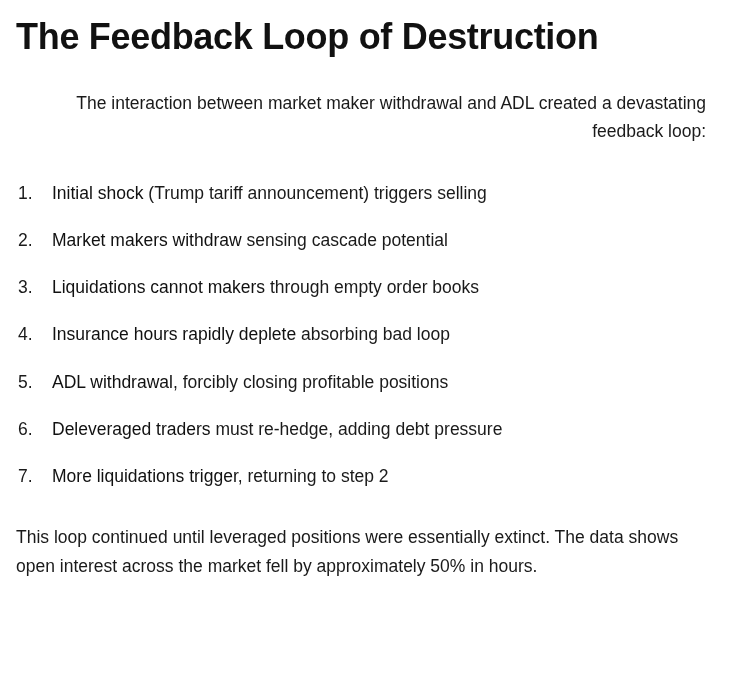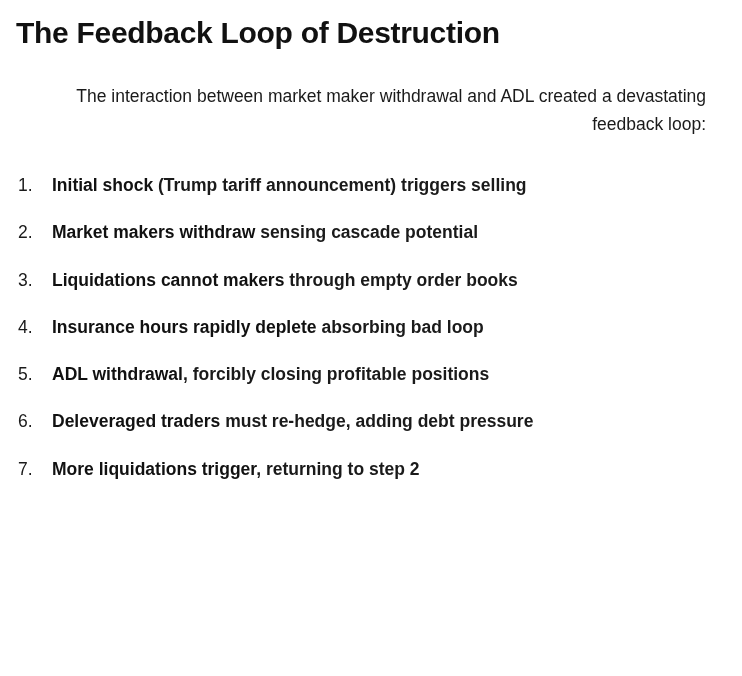--- a/index.html
+++ b/index.html
@@ -16,21 +16,21 @@
   }
   .page {
     box-sizing: border-box;
     width: 742px;
     height: 676px;
     padding: 14px 24px 0 16px;
     background: #ffffff;
     overflow: hidden;
   }
   .doc-title {
-    font-size: 30px;
+    font-size: 36px;
     line-height: 1.25;
     font-weight: bold;
     letter-spacing: -0.3px;
     color: #111111;
     margin: 0 0 30px 0;
   }
   .intro-paragraph {
     font-size: 17.5px;
     line-height: 1.62;
     color: #1a1a1a;
@@ -57,26 +57,26 @@
   .step-num {
     position: absolute;
     left: 2px;
     top: 0;
     width: 22px;
     text-align: left;
     color: #1a1a1a;
     font-size: 17.5px;
   }
   .step-strong {
-    font-weight: bold;
+    font-weight: normal;
     color: #111111;
     text-align: center;
   }
   .step-rest {
-    font-weight: bold;
+    font-weight: normal;
     text-align: right;
   }
   .closing-paragraph {
     font-size: 17.5px;
     line-height: 1.62;
     color: #1a1a1a;
     margin: 34px 0 0 0;
     max-width: 700px;
   }
 </style>
@@ -106,14 +106,15 @@
       <span class="step-num">5.</span><span class="step-strong">ADL withdrawal</span><span class="step-rest">, forcibly closing profitable positions</span>
     </li>
     <li>
       <span class="step-num">6.</span><span class="step-strong">Deleveraged traders</span><span class="step-rest"> must re-hedge, adding debt pressure</span>
     </li>
     <li>
       <span class="step-num">7.</span><span class="step-strong">More liquidations trigger</span><span class="step-rest">, returning to step 2</span>
     </li>
   </ol>
 
+  <p class="closing-paragraph">This loop continued until leveraged positions were essentially extinct. The data shows open interest across the market fell by approximately 50% in hours.</p>
 
 </div>
 
 </body></html>

